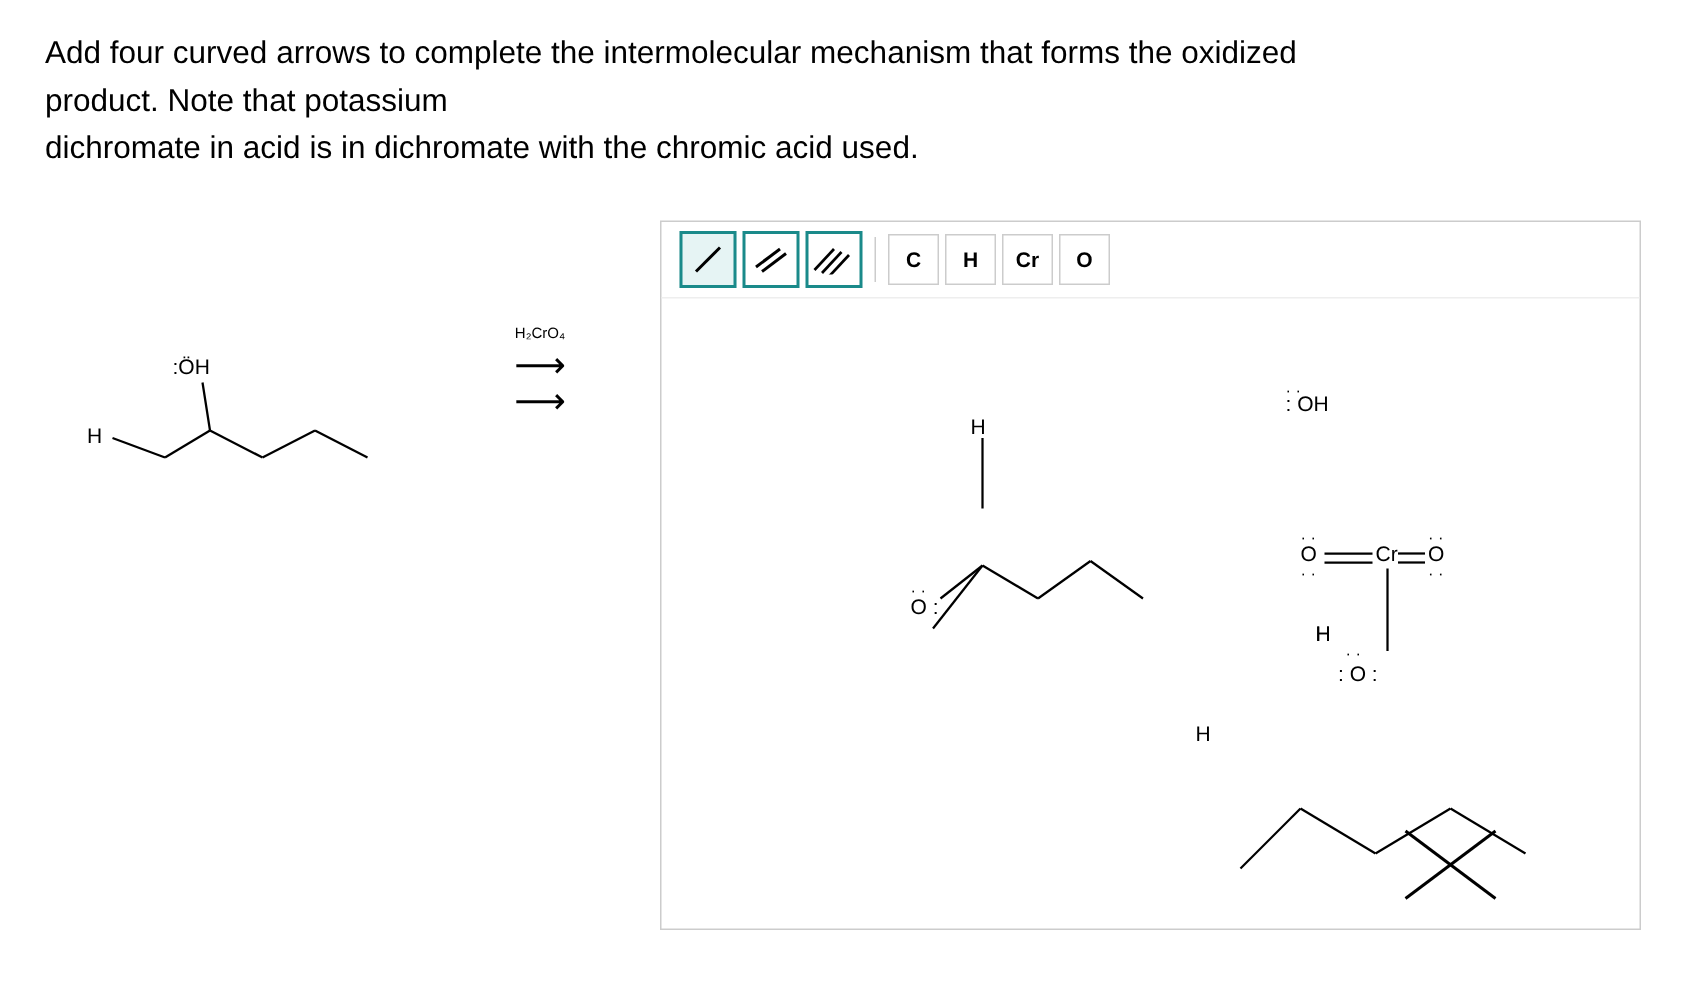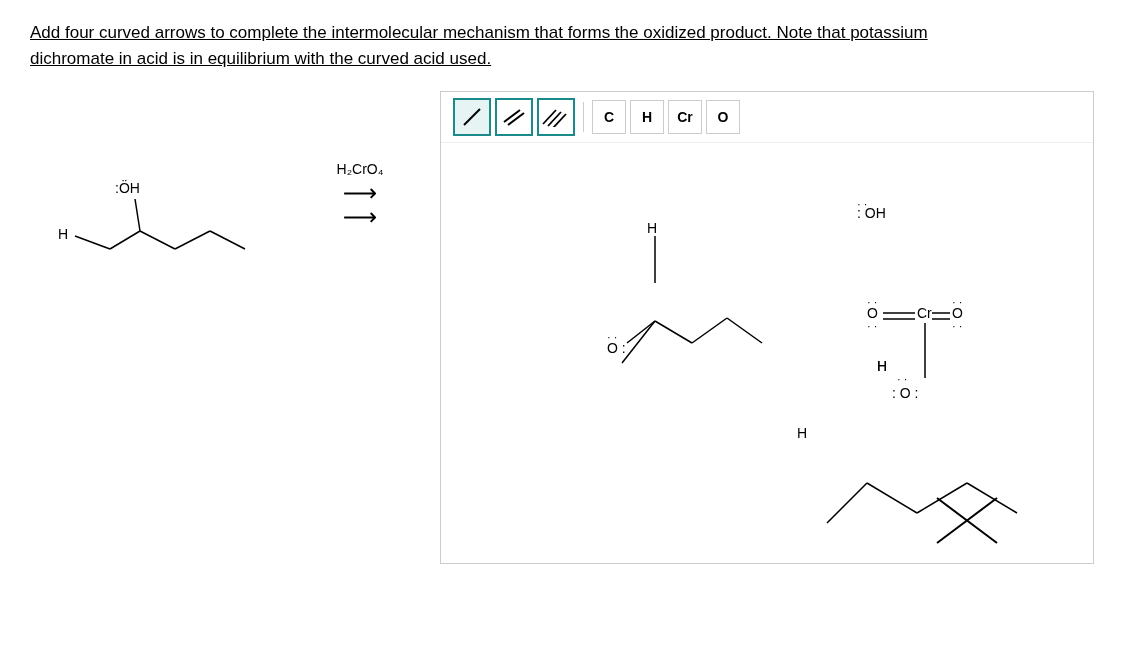--- a/index.html
+++ b/index.html
@@ -5,25 +5,24 @@
     * { box-sizing: border-box; margin: 0; padding: 0; }
     body {
       font-family: Arial, sans-serif;
       background: #fff;
       color: #000;
       width: 1124px;
       min-height: 671px;
       padding: 20px 30px;
     }
     .question-text {
-      font-size: 17px;
+      font-size: 21px;
       line-height: 1.5;
       max-width: 900px;
-      margin-bottom: 20px;
-      text-decoration: underline;
+      margin-bottom: 32px;
     }
     .main-area {
       display: flex;
       align-items: flex-start;
       gap: 20px;
     }
     .left-molecule {
       width: 250px;
       flex-shrink: 0;
       margin-top: 40px;
@@ -125,21 +124,21 @@
     .canvas-area svg {
       width: 100%;
       height: 100%;
     }
   </style>
 </head>
 <body>
 
 <p class="question-text">
   <span>Add four curved arrows to complete the intermolecular mechanism that forms the oxidized product. Note that potassium</span><br>
-  <span>dichromate in acid is in equilibrium with the curved acid used.</span>
+  <span>dichromate in acid is in dichromate with the chromic acid used.</span>
 </p>
 
 <div class="main-area">
 
   <div class="left-molecule">
     <svg viewBox="0 0 250 200" xmlns="http://www.w3.org/2000/svg">
 
       <text x="28" y="108" font-size="14" font-family="Arial" fill="#000">H</text>
 
       <line x1="45" y1="105" x2="80" y2="118" stroke="#000" stroke-width="1.5"></line>
@@ -152,21 +151,21 @@
 
       <line x1="110" y1="100" x2="105" y2="68" stroke="#000" stroke-width="1.5"></line>
 
       <text x="85" y="62" font-size="14" font-family="Arial" fill="#000">:ÖH</text>
 
     </svg>
   </div>
 
   <div class="arrow-area">
     <div style="display:flex;flex-direction:column;align-items:center;margin-top:10px;">
-      <div style="font-size:14px;margin-bottom:4px;">H₂CrO₄</div>
+      <div style="font-size:10px;margin-bottom:4px;">H₂CrO₄</div>
       <div style="font-size:24px;line-height:1;">⟶</div>
       <div style="font-size:24px;line-height:1;">⟶</div>
     </div>
   </div>
 
   <div class="draw-panel">
 
 
     <div class="draw-subbar">
       <button class="bond-btn selected-bond">

